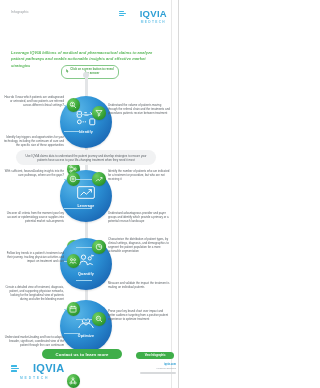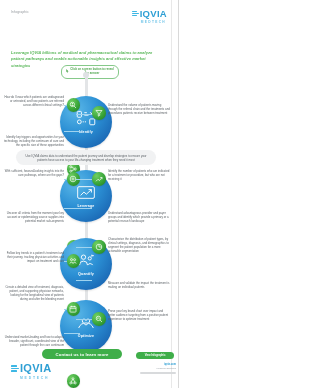--- a/index.html
+++ b/index.html
@@ -31,21 +31,21 @@
   
   .kicker {
     position: absolute; left: 11px; top: 10px;
     font-size: 3.1px; letter-spacing: .25px;
     color: #8c9196; font-weight: 400;
   }
   .logo {
     position: absolute; right: 12px; top: 9px;
     display: flex; flex-direction: column; align-items: flex-end;
   }
-  .logo-row { display: flex; align-items: center; gap: 1px; }
+  .logo-row { display: flex; align-items: center; gap: 14px; }
   .logo-mark {
     width: 7px; height: 7px; position: relative;
   }
   .logo-mark i {
     position: absolute; left: 0; background: #3db7e4;
     border-radius: .5px;
   }
   .logo-mark i:nth-child(1){ top:0.6px; width:5.5px; height:1.3px;}
   .logo-mark i:nth-child(2){ top:2.7px; width:7px;   height:1.4px;}
   .logo-mark i:nth-child(3){ top:4.9px; width:5.5px; height:1.3px;}

